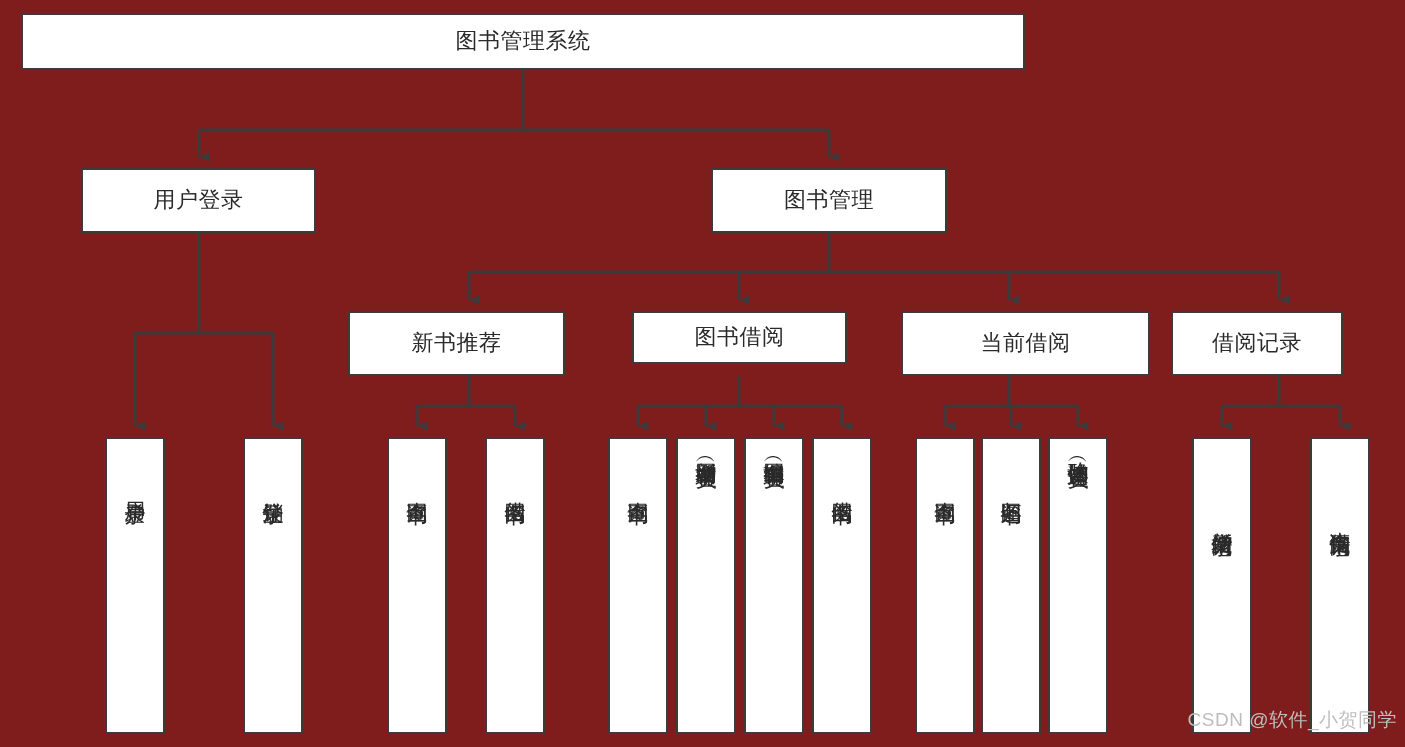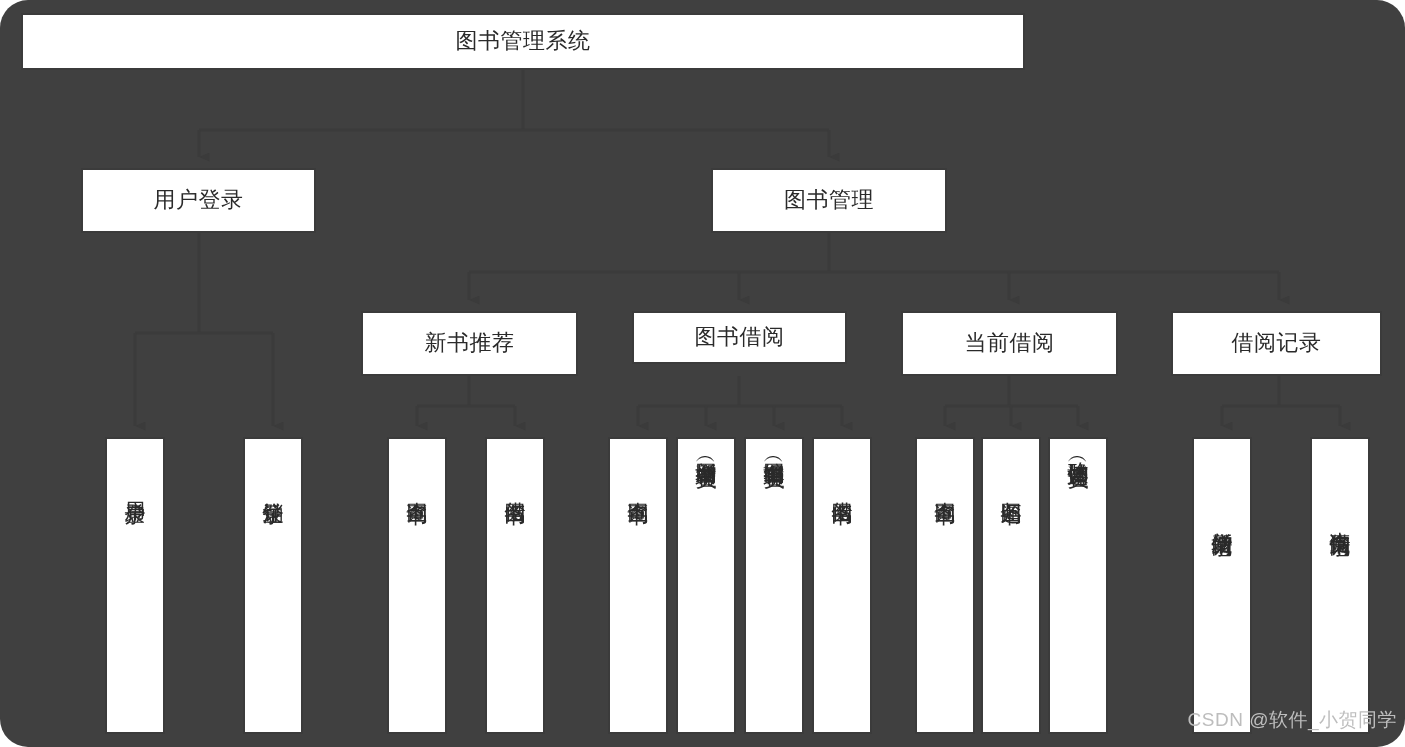--- a/index.html
+++ b/index.html
@@ -7,23 +7,22 @@
     padding: 0;
     background: #ffffff;
   }
   body {
     font-family: "Liberation Sans", "DejaVu Sans", sans-serif;
   }
   #diagram-root {
     position: relative;
     width: 1405px;
     height: 747px;
-    background: #404040;
+    background: #7f1d1d;
     overflow: hidden;
-    border-radius: 28px;
   }
   .node-box {
     position: absolute;
     box-sizing: border-box;
     border: 2px solid #3b3b3b;
     background: #ffffff;
     display: flex;
     align-items: center;
     justify-content: center;
     color: #2a2a2a;
@@ -134,30 +133,30 @@
   <div id="level2-container">
       <div class="node-box horizontal" style="left: 81px; top: 168px; width: 235px; height: 65px;">
         <span class="node-label">用户登录</span>
       </div>
       <div class="node-box horizontal" style="left: 711px; top: 168px; width: 236px; height: 65px; justify-content: center;">
         <span class="node-label">图书管理</span>
       </div>
     </div>
 
   <div id="level3-container">
-      <div class="node-box horizontal" style="left: 361px; top: 311px; width: 217px; height: 65px;">
+      <div class="node-box horizontal" style="left: 348px; top: 311px; width: 217px; height: 65px;">
         <span class="node-label">新书推荐</span>
       </div>
       <div class="node-box horizontal" style="left: 632px; top: 311px; width: 215px; height: 53px;">
         <span class="node-label">图书借阅</span>
       </div>
-      <div class="node-box horizontal" style="left: 901px; top: 311px; width: 217px; height: 65px;">
+      <div class="node-box horizontal" style="left: 901px; top: 311px; width: 249px; height: 65px;">
         <span class="node-label">当前借阅</span>
       </div>
-      <div class="node-box horizontal" style="left: 1171px; top: 311px; width: 211px; height: 65px;">
+      <div class="node-box horizontal" style="left: 1171px; top: 311px; width: 172px; height: 65px;">
         <span class="node-label">借阅记录</span>
       </div>
     </div>
 
   <div id="leaf-container">
       <div class="node-box vertical mid" style="left: 105px; top: 437px; width: 60px; height: 297px;">
         <span class="node-label">用户登录</span>
       </div>
       <div class="node-box vertical mid" style="left: 243px; top: 437px; width: 60px; height: 297px;">
         <span class="node-label">注销登录</span>

